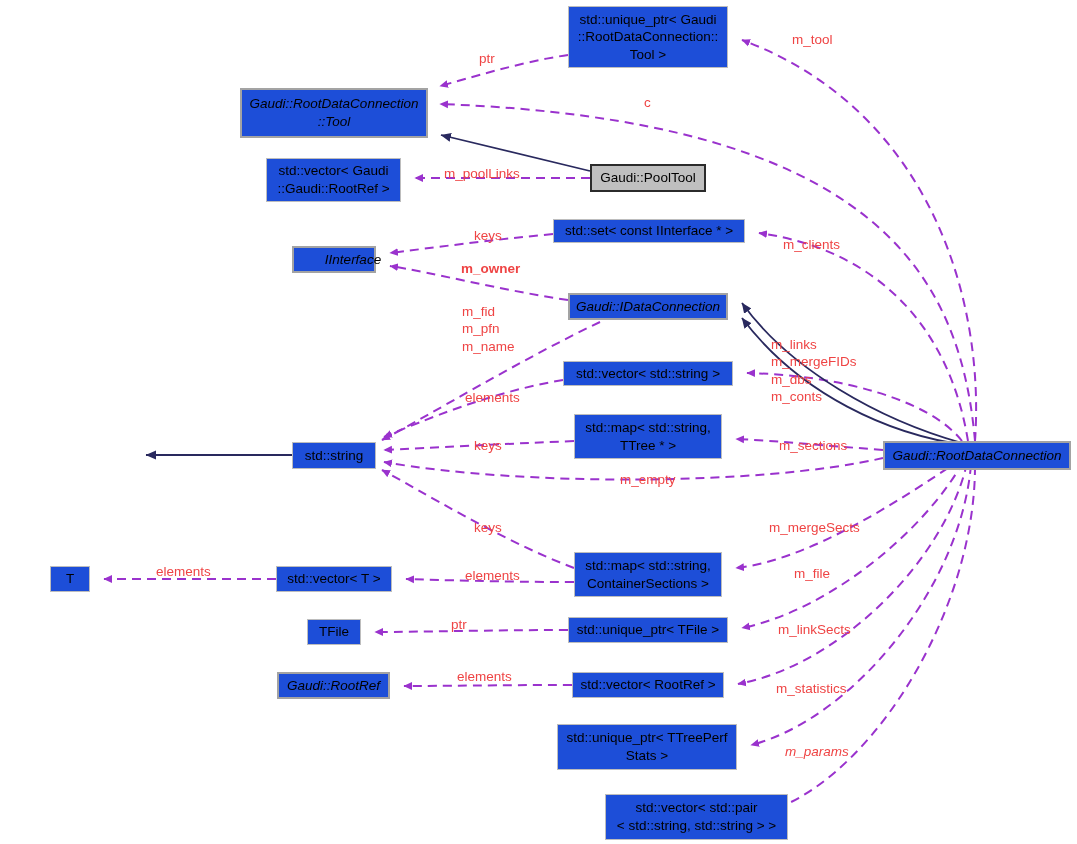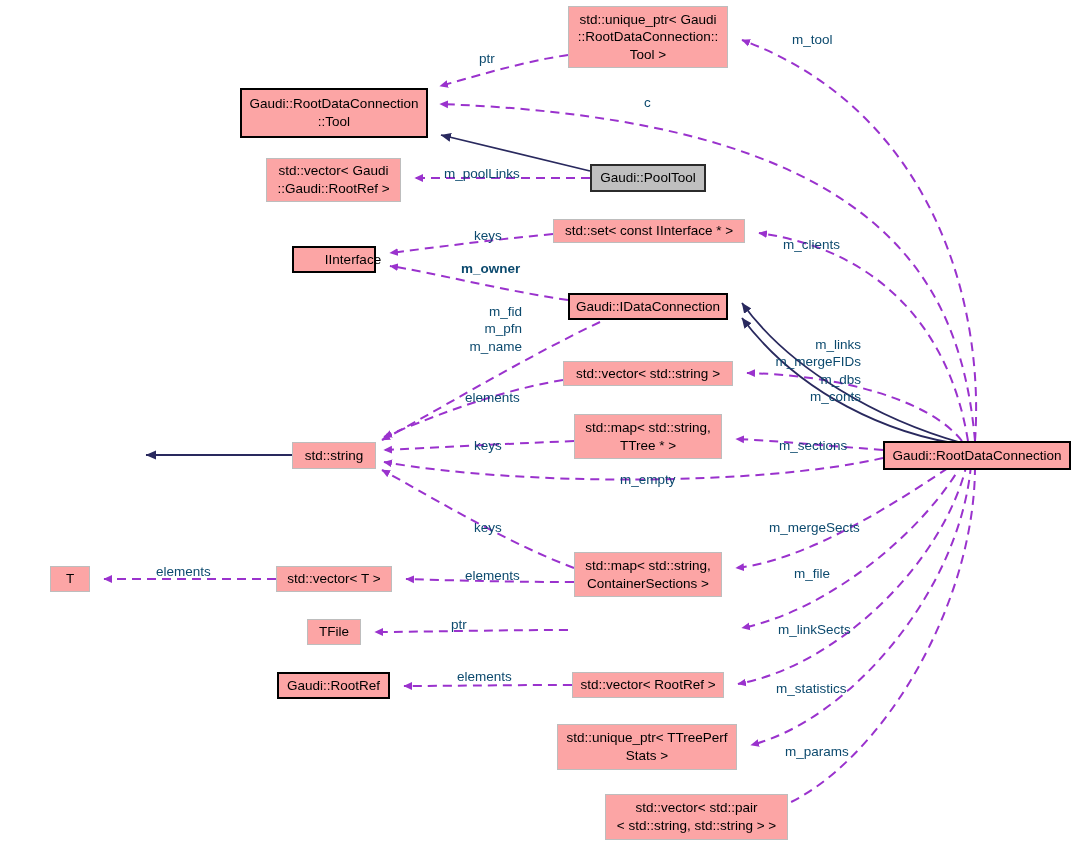--- a/index.html
+++ b/index.html
@@ -26,43 +26,44 @@
     height: 844px;
     pointer-events: none;
   }
   .node {
     position: absolute;
     box-sizing: border-box;
     display: flex;
     align-items: center;
     justify-content: center;
     text-align: center;
-    background: #fca5a5;
+    background: #1d4ed8;
     border: 1px solid #bdbdbd;
     font-size: 13.5px;
     line-height: 1.30;
     color: #000000;
     white-space: pre;
     letter-spacing: 0px;
     z-index: 5;
   }
   .node.strong {
-    border: 2px solid #000000;
+    border: 2px solid #a3a3a3;
+    font-style: italic;
   }
   .node.highlight {
     background: #bfbfbf;
     border: 2px solid #2b2b2b;
   }
   .edge-label {
     position: absolute;
     font-size: 13.5px;
     line-height: 1.28;
-    color: #0c4a6e;
+    color: #ef4444;
     white-space: pre;
-    text-align: right;
+    text-align: left;
     z-index: 6;
     background: transparent;
   }
 </style>
 </head>
 <body>
 
 <div id="diagram">
 
   <svg id="edge-layer" viewBox="0 0 1077 844" width="1077" height="844" xmlns="http://www.w3.org/2000/svg">
@@ -165,20 +166,21 @@
 
   <div class="node plain" style="left:574px; top:552px; width:148px; height:45px;">std::map&lt; std::string,
 ContainerSections &gt;</div>
 
   <div class="node plain" style="left:50px; top:566px; width:40px; height:26px;">T</div>
 
   <div class="node plain" style="left:276px; top:566px; width:116px; height:26px;">std::vector&lt; T &gt;</div>
 
   <div class="node plain" style="left:307px; top:619px; width:54px; height:26px;">TFile</div>
 
+  <div class="node plain" style="left:568px; top:617px; width:160px; height:26px;">std::unique_ptr&lt; TFile &gt;</div>
 
   <div class="node strong" style="left:277px; top:672px; width:113px; height:27px;">Gaudi::RootRef</div>
 
   <div class="node plain" style="left:572px; top:672px; width:152px; height:26px;">std::vector&lt; RootRef &gt;</div>
 
   <div class="node plain" style="left:557px; top:724px; width:180px; height:46px;">std::unique_ptr&lt; TTreePerf
 Stats &gt;</div>
 
   <div class="node plain" style="left:557px; top:794px; width:183px; height:46px;margin-left:48px;">std::vector&lt; std::pair
 &lt; std::string, std::string &gt; &gt;</div>
@@ -225,15 +227,15 @@
   <div class="edge-label" style="left:794px; top:565px;">m_file</div>
 
   <div class="edge-label" style="left:451px; top:616px;">ptr</div>
 
   <div class="edge-label" style="left:778px; top:621px;">m_linkSects</div>
 
   <div class="edge-label" style="left:457px; top:668px;">elements</div>
 
   <div class="edge-label" style="left:776px; top:680px;">m_statistics</div>
 
-  <div class="edge-label" style="left:785px; top:743px;">m_params</div>
+  <div class="edge-label" style="left:785px; top:743px;font-style:italic;">m_params</div>
 
 </div>
 
 </body></html>

